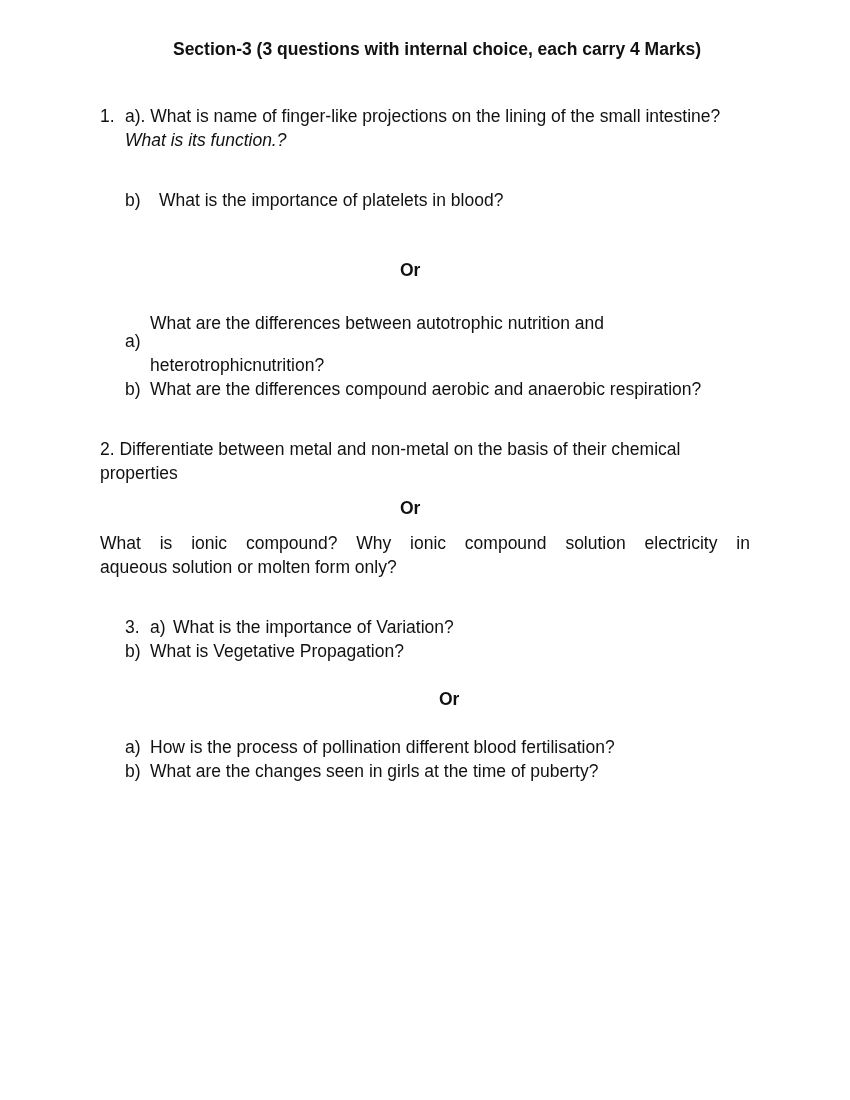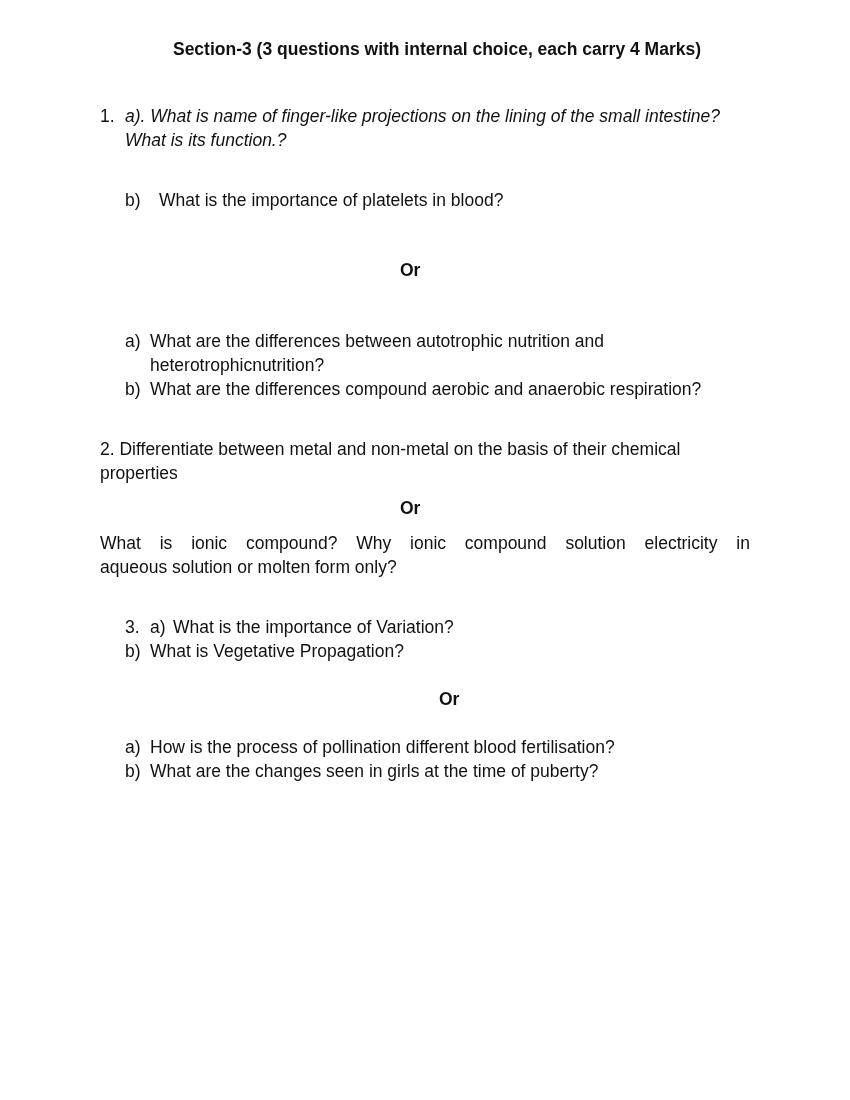--- a/index.html
+++ b/index.html
@@ -10,30 +10,30 @@
   .justify-line { display:flex; justify-content:space-between; width:650px; }
 </style>
 </head>
 <body>
 
 <div>
 
   <div class="abs bold" style="left:0;width:874px;top:37px;text-align:center;">Section-3 (3 questions with internal choice, each carry 4 Marks)</div>
 
   <div class="abs" style="left:100px;top:104px;">1.</div>
-  <div class="abs" style="left:125px;top:104px;font-style:italic;">a). What is name of finger-like projections on the lining of the small intestine?</div>
+  <div class="abs" style="left:125px;top:104px;">a). What is name of finger-like projections on the lining of the small intestine?</div>
   <div class="abs" style="left:125px;top:128px;font-style:italic;">What is its function.?</div>
 
   <div class="abs" style="left:125px;top:188px;">b)</div>
   <div class="abs" style="left:159px;top:188px;">What is the importance of platelets in blood?</div>
 
   <div class="abs bold" style="left:400px;top:258px;">Or</div>
 
   <div class="abs" style="left:125px;top:329px;">a)</div>
-  <div class="abs" style="left:150px;top:329px;">What are the differences between autotrophic nutrition and</div>
+  <div class="abs" style="left:150px;top:311px;">What are the differences between autotrophic nutrition and</div>
   <div class="abs" style="left:150px;top:353px;">heterotrophicnutrition?</div>
   <div class="abs" style="left:125px;top:377px;">b)</div>
   <div class="abs" style="left:150px;top:377px;">What are the differences compound aerobic and anaerobic respiration?</div>
 
   <div class="abs" style="left:100px;top:437px;">2. Differentiate between metal and non-metal on the basis of their chemical</div>
   <div class="abs" style="left:100px;top:461px;">properties</div>
 
   <div class="abs bold" style="left:400px;top:496px;">Or</div>
 
   <div class="abs justify-line" style="left:100px;top:531px;">

